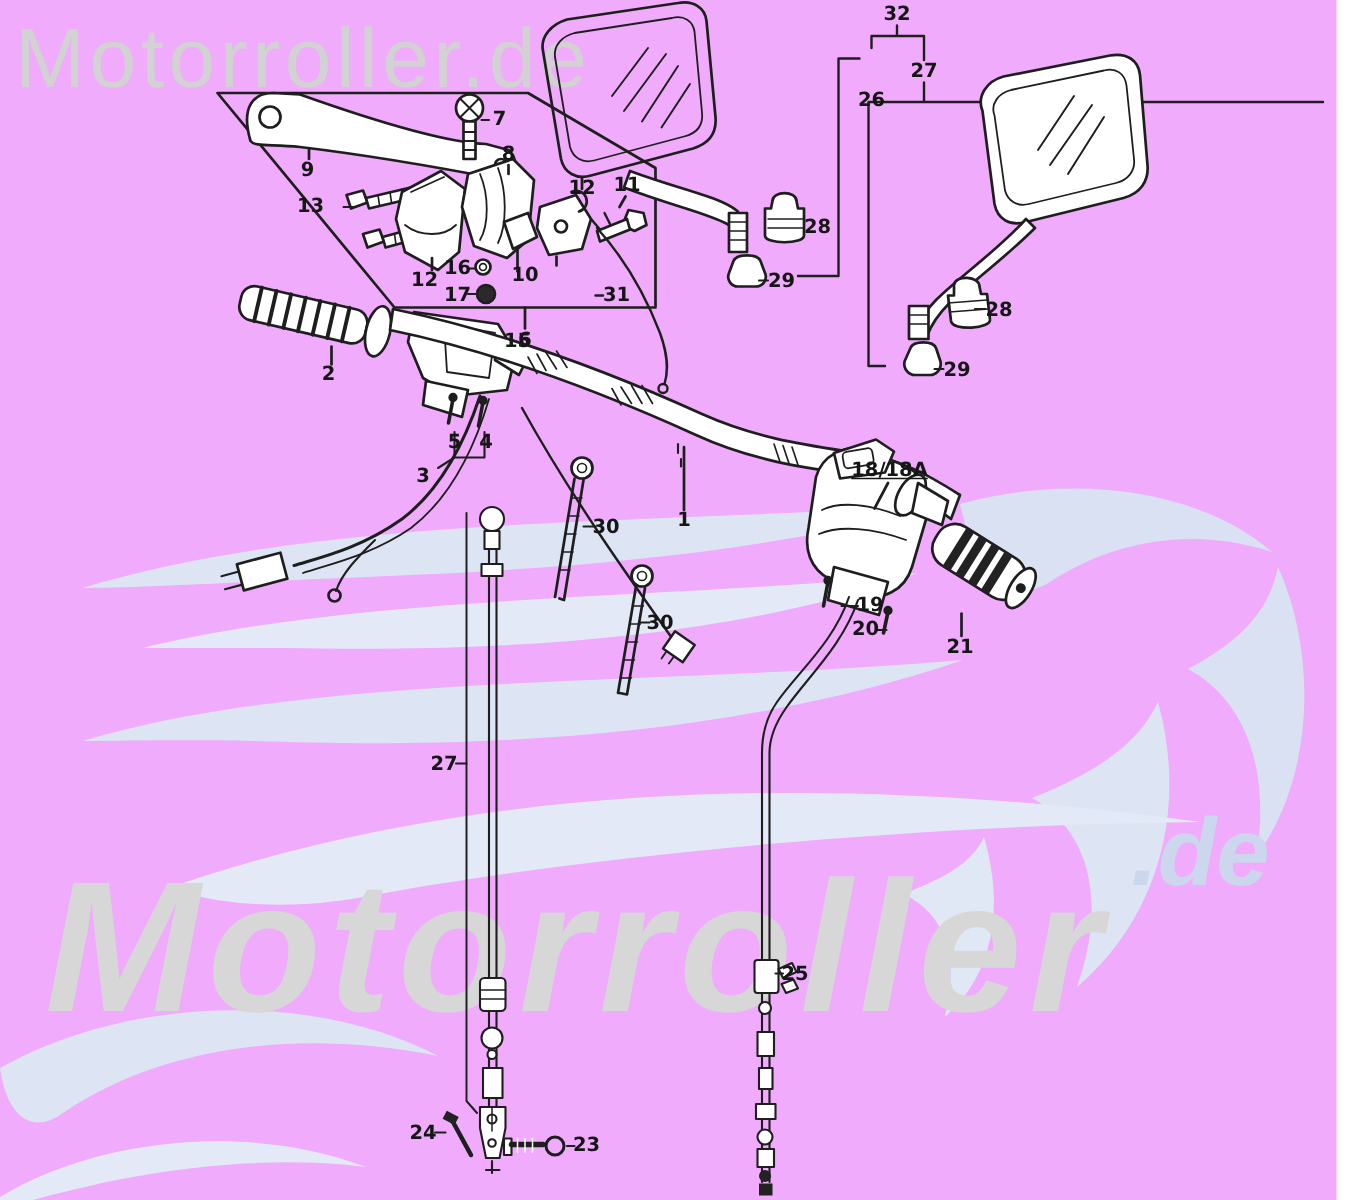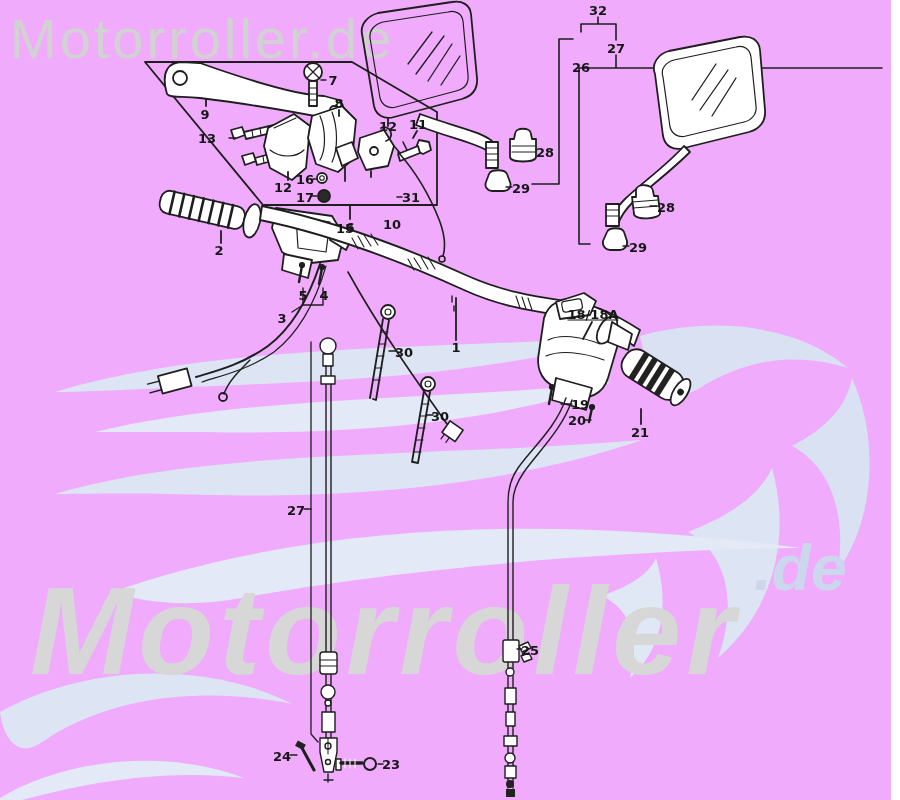--- a/index.html
+++ b/index.html
@@ -276,21 +276,21 @@
       <div class="callout" style="left: 339px; top: 103px;">8</div>
       <div class="callout" style="left: 388px; top: 111px; margin-top: 15px;">12</div>
       <div class="callout" style="left: 205px; top: 114px;">9</div>
       <div class="callout" style="left: 418px; top: 124px;">11</div>
       <div class="callout" style="left: 207px; top: 138px;">13</div>
       <div class="callout" style="left: 545px; top: 152px;">28</div>
       <div class="callout" style="left: 521px; top: 188px;">29</div>
       <div class="callout" style="left: 305px; top: 179px;">16</div>
       <div class="callout" style="left: 283px; top: 187px;">12</div>
       <div class="callout" style="left: 345px; top: 188px; margin-top: 40px;">15</div>
-      <div class="callout" style="left: 392px; top: 184px; margin-top: 40px;">10</div>
+      <div class="callout" style="left: 350px; top: 184px;">10</div>
       <div class="callout" style="left: 305px; top: 197px;">17</div>
       <div class="callout" style="left: 411px; top: 197px;">31</div>
       <div class="callout" style="left: 666px; top: 207px;">28</div>
       <div class="callout" style="left: 350px; top: 227px;">6</div>
       <div class="callout" style="left: 638px; top: 247px;">29</div>
       <div class="callout" style="left: 219px; top: 250px;">2</div>
       <div class="callout" style="left: 303px; top: 295px;">5</div>
       <div class="callout" style="left: 324px; top: 295px;">4</div>
       <div class="callout" style="left: 282px; top: 318px;">3</div>
       <div class="callout" style="left: 593px; top: 314px; text-decoration: underline;">18/18A</div>

